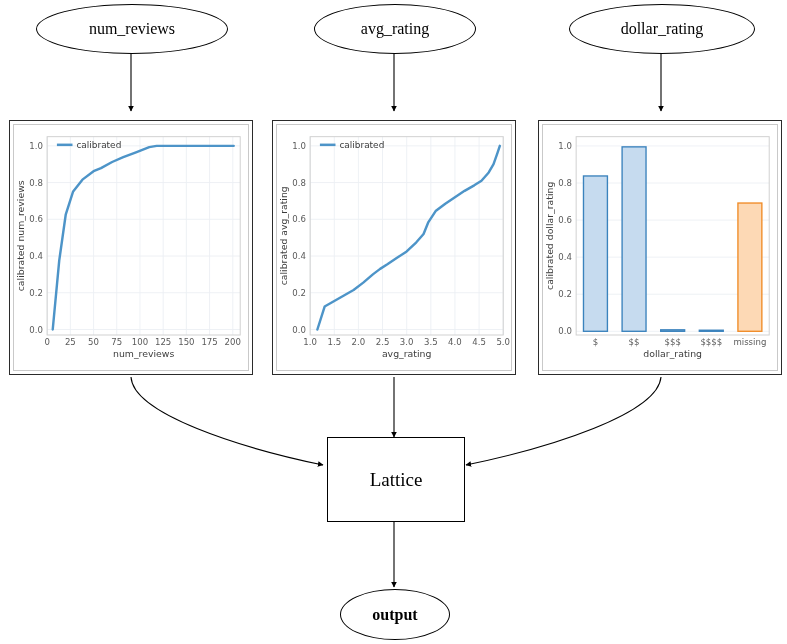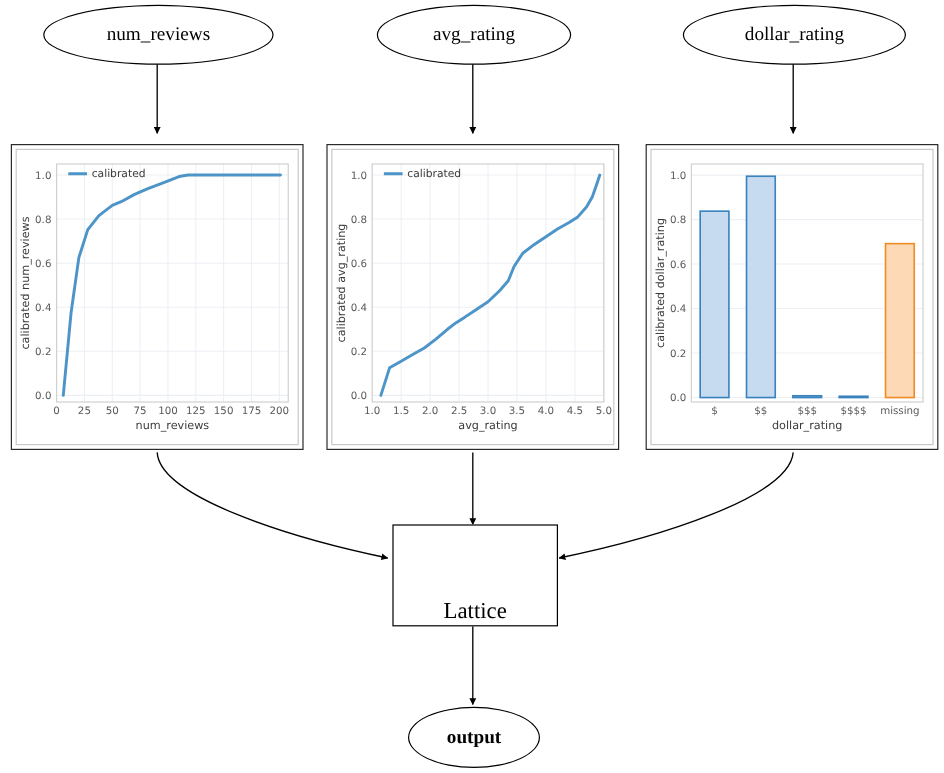--- a/index.html
+++ b/index.html
@@ -6,21 +6,21 @@
   body{width:787px;height:644px;position:relative;overflow:hidden;
        font-family:"Liberation Serif",serif;}
   .stage{position:absolute;left:1px;top:0;width:787px;height:644px;}
   svg.edges{position:absolute;left:0;top:0;width:787px;height:644px;pointer-events:none;}
 
   .node-ellipse{position:absolute;border:1px solid #000;border-radius:50%;
       background:#fff;display:flex;align-items:center;justify-content:center;}
   .node-ellipse span{font-size:16px;color:#000;line-height:1;}
 
   .node-box{position:absolute;border:1px solid #000;background:#fff;
-      display:flex;align-items:flex-end;justify-content:center;}
+      display:flex;align-items:center;justify-content:center;}
   .node-box span{font-size:19px;color:#000;}
 
   .chart-node{position:absolute;border:1px solid #2b2b2b;background:#fff;
       box-sizing:border-box;padding:3px;}
   .plot-frame{position:relative;width:100%;height:100%;box-sizing:border-box;
       border:1px solid #c9c9c9;background:#fff;}
   .plot-svg{display:block;width:100%;height:100%;}
 
   .tick-lbl{font-family:"DejaVu Sans",sans-serif;font-size:4.4px;fill:#5a5a5a;}
   .axis-lbl{font-family:"DejaVu Sans",sans-serif;font-size:4.8px;fill:#3c3c3c;}

